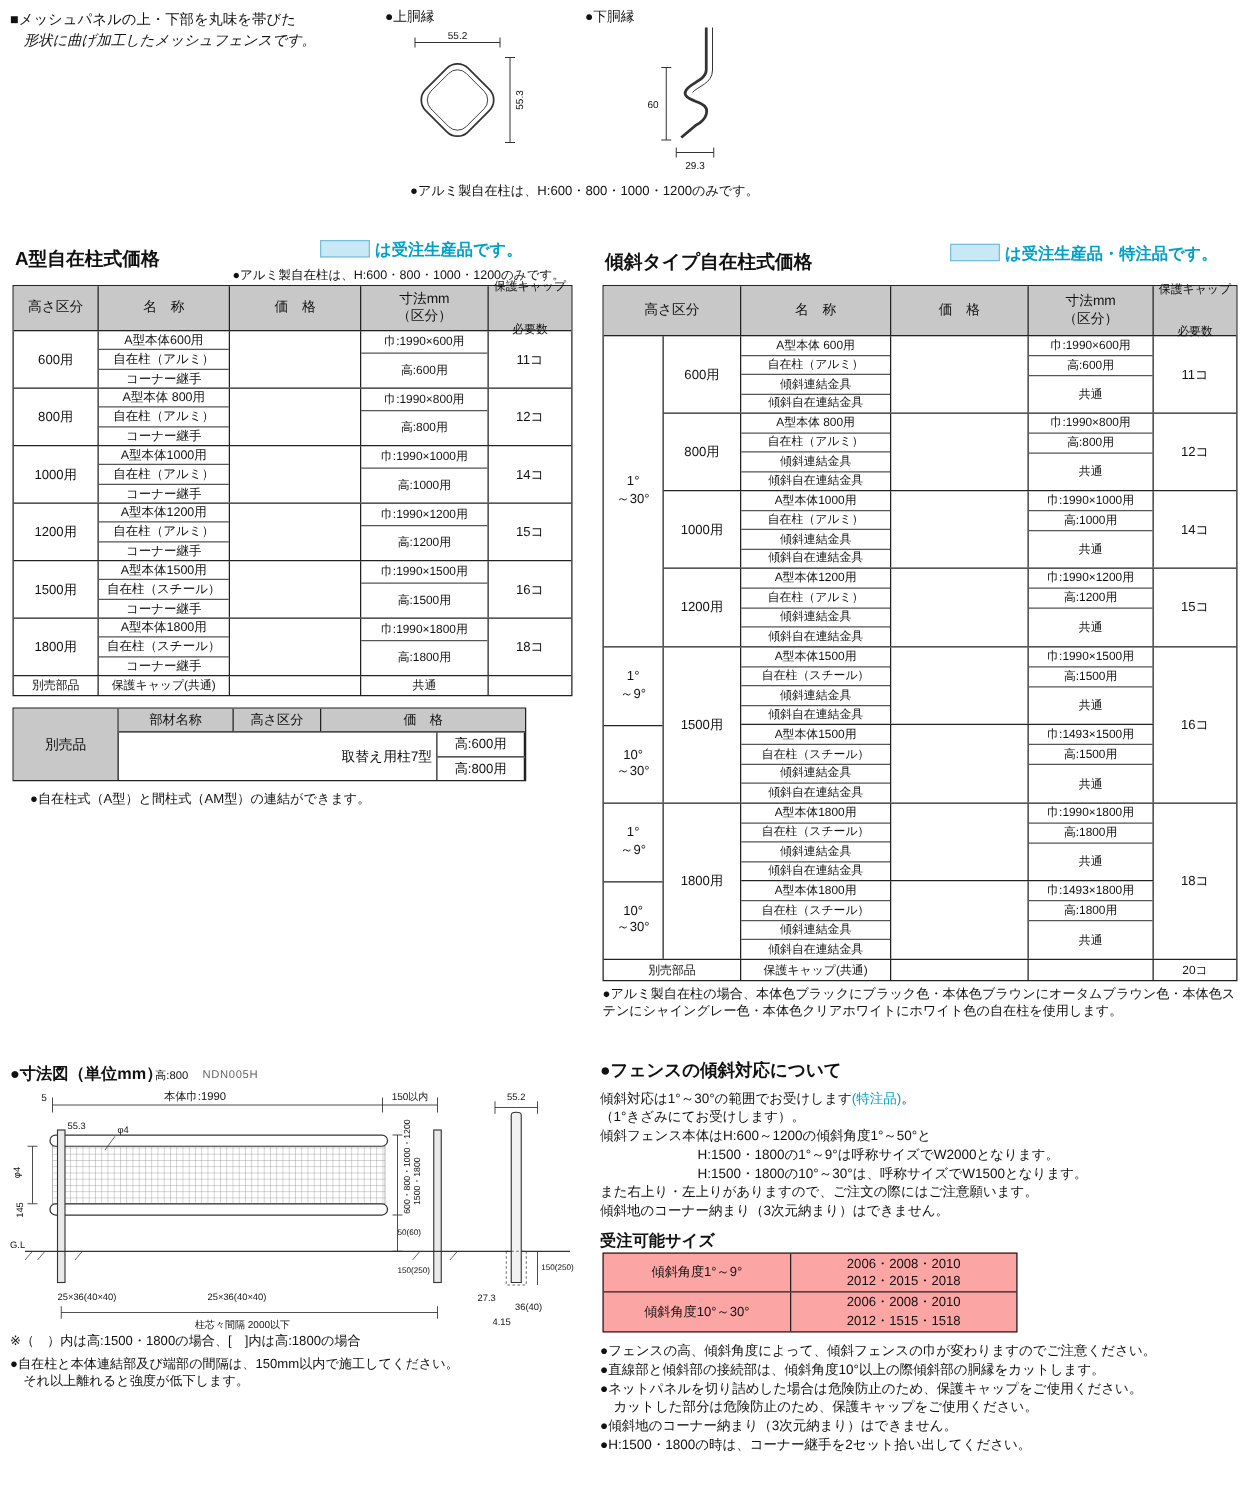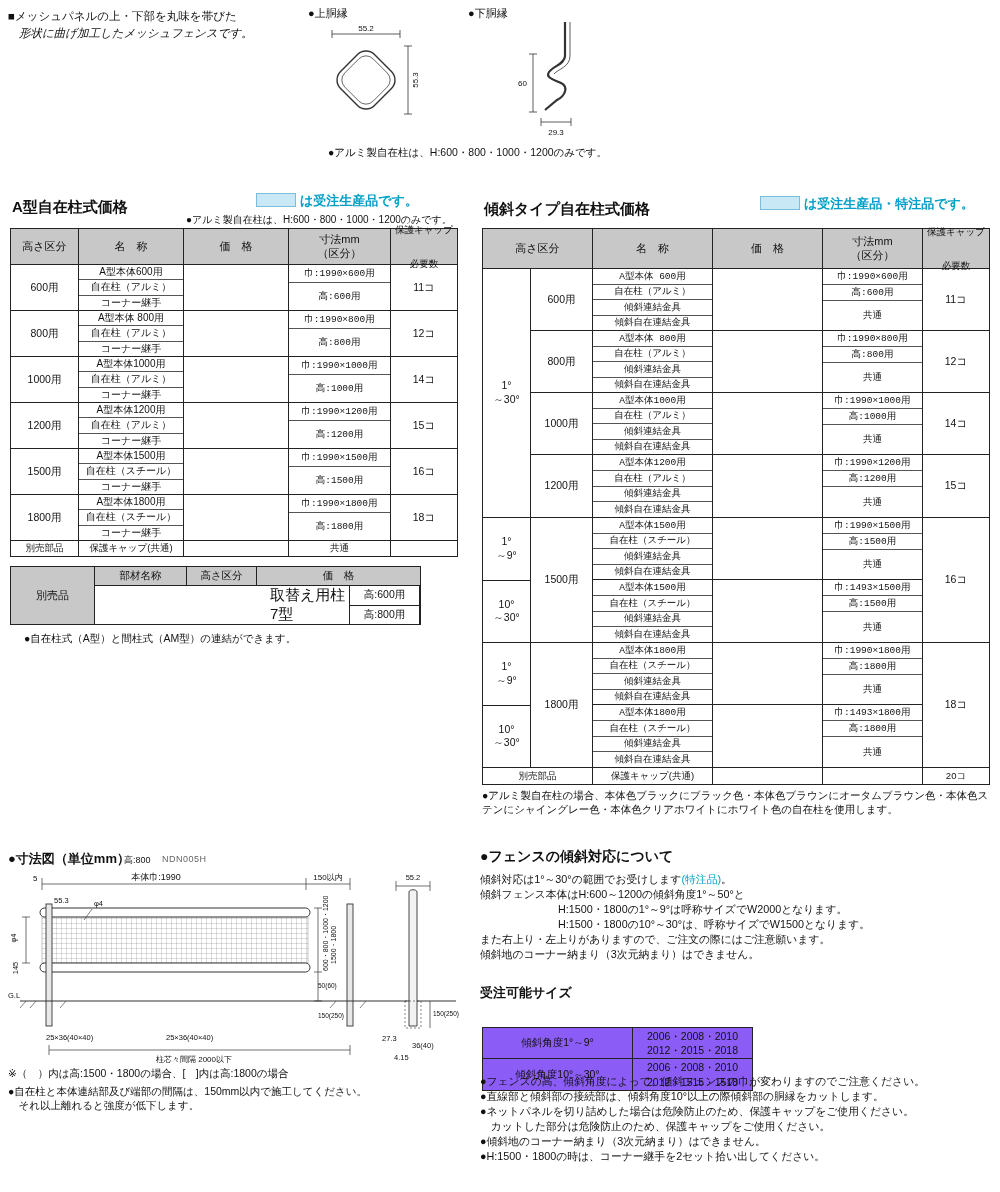--- a/index.html
+++ b/index.html
@@ -2,21 +2,21 @@
 <html><head>
 <meta charset="utf-8">
 <style>
 *{margin:0;padding:0;box-sizing:border-box;}
 html,body{background:#fff;}
 body{font-family:"Liberation Sans","DejaVu Sans",sans-serif;color:#111;}
 .page{position:relative;width:1000px;height:1192px;background:#fff;overflow:hidden;}
 .abs{position:absolute;}
 .b{font-weight:bold;}
 .cyan{color:#00A0C8;}
-.t95{font-size:9.5px;font-family:Liberation Mono, monospace;} .t10{font-size:10px;} .t105{font-size:10.5px;} .t11{font-size:11px;} .t115{font-size:11.5px;} .t13{font-size:13px;} .t15{font-size:15px;}
+.t95{font-size:9.5px;} .t10{font-size:10px;} .t105{font-size:10.5px;} .t11{font-size:11px;} .t115{font-size:11.5px;} .t13{font-size:13px;} .t15{font-size:15px;}
 .legendbox{display:inline-block;width:40px;height:14px;background:#C9E8F5;border:1px solid #79BFDC;vertical-align:-2px;margin-right:4px;}
 svg{font-family:inherit;}
 svg text{fill:#111;}
 
 
 .tbl{position:absolute;border:1px solid #222;background:#fff;}
 .thead{display:flex;background:#C8C8C8;border-bottom:1px solid #222;}
 .th{display:flex;flex-direction:column;align-items:center;justify-content:center;border-right:1px solid #222;font-size:11px;line-height:1.2;text-align:center;}
 .th.last{border-right:none;}
 .caph{font-size:9.5px;gap:22px;}
@@ -39,21 +39,21 @@
 
 
 .tblA2{left:10px;top:566px;width:411px;display:flex;}
 .a2side{width:84px;background:#C8C8C8;border-right:1px solid #222;display:flex;align-items:center;justify-content:center;font-size:11px;}
 .a2right{flex:1;display:flex;flex-direction:column;align-items:flex-end;}
 .a2head{display:flex;height:19px;background:#C8C8C8;border-bottom:1px solid #222;font-size:10.5px;}
 .a2head>div{border-right:1px solid #222;display:flex;align-items:center;justify-content:center;}
 .a2head>div:last-child{border-right:none;}
 .y1{width:92px;} .y2{width:70px;} .y3{width:163px;}
 .a2body{display:flex;height:38px;}
-.a2part{width:80px;border-right:1px solid #222;display:flex;align-items:center;justify-content:center;font-size:15px;margin-left:36px;}
+.a2part{width:80px;border-right:1px solid #222;display:flex;align-items:center;justify-content:center;font-size:11px;margin-left:36px;}
 .a2rows{display:flex;flex-direction:column;flex:1;}
 .a2r{display:flex;flex:1;border-bottom:1px solid #222;}
 .a2r:last-child{border-bottom:none;}
 .a2h{width:70px;border-right:1px solid #222;display:flex;align-items:center;justify-content:center;font-size:10.5px;}
 .a2p{flex:1;}
 
 
 .tblB{left:482px;top:228px;width:508px;}
 .tblB .thead{height:40px;}
 .x0{width:110px;} .xh{width:62px;} .xn{width:120px;} .xp{width:110px;} .xd{width:100px;} .xc{width:66px;}
@@ -68,21 +68,21 @@
 .bangles>div{flex:1;display:flex;flex-direction:column;align-items:center;justify-content:center;border-bottom:1px solid #222;font-size:10.5px;line-height:1.3;}
 .bangles>div:last-child{border-bottom:none;}
 .bmid{width:330px;display:flex;flex-direction:column;}
 .bsub{display:flex;height:62px;border-bottom:1px solid #222;}
 .bsub:last-child{border-bottom:none;}
 .bfoot{display:flex;height:16px;font-size:9.5px;}
 .bfoot>div{border-right:1px solid #222;display:flex;align-items:center;justify-content:center;}
 .bfoot>div:last-child{border-right:none;}
 
 
-.ordertbl{left:482px;top:1002px;width:271px;position:absolute;border:1px solid #222;background:#8b5cf6;margin-top:25px;}
+.ordertbl{left:482px;top:1002px;width:332px;position:absolute;border:1px solid #222;background:#fca5a5;}
 .orow{display:flex;height:31px;border-bottom:1px solid #222;}
 .orow:last-child{border-bottom:none;}
 .oc1{width:150px;border-right:1px solid #222;display:flex;align-items:center;justify-content:center;font-size:10.5px;}
 .oc2{flex:1;display:flex;flex-direction:column;align-items:center;justify-content:center;font-size:10.5px;line-height:1.35;}
 
 .note{position:absolute;font-size:10.5px;line-height:1.35;}
 .plist div{font-size:10.8px;line-height:15px;}
 </style>
 </head>
 <body>
@@ -543,20 +543,21 @@
     <text x="388" y="192" font-size="7.5">4.15</text>
   </svg>
 
   <div class="note" style="left:8px;top:1066px;">※（　）内は高:1500・1800の場合、[　]内は高:1800の場合</div>
   <div class="note" style="left:8px;top:1084px;">●自在柱と本体連結部及び端部の間隔は、150mm以内で施工してください。</div>
   <div class="note" style="left:8px;top:1098px;">　それ以上離れると強度が低下します。</div>
 
   <div class="abs b" style="left:480px;top:848px;font-size:14px;">●フェンスの傾斜対応について</div>
   <div class="abs plist" style="left:480px;top:872px;width:515px;">
     <div><span>傾斜対応は1°～30°の範囲でお受けします</span><span class="cyan">(特注品)</span><span>。</span></div>
+    <div>（1°きざみにてお受けします）。</div>
     <div>傾斜フェンス本体はH:600～1200の傾斜角度1°～50°と</div>
     <div style="padding-left:78px;">H:1500・1800の1°～9°は呼称サイズでW2000となります。</div>
     <div style="padding-left:78px;">H:1500・1800の10°～30°は、呼称サイズでW1500となります。</div>
     <div>また右上り・左上りがありますので、ご注文の際にはご注意願います。</div>
     <div>傾斜地のコーナー納まり（3次元納まり）はできません。</div>
   </div>
 
   <div class="abs b t13" style="left:480px;top:984px;">受注可能サイズ</div>
   <div class="ordertbl">
     <div class="orow">

